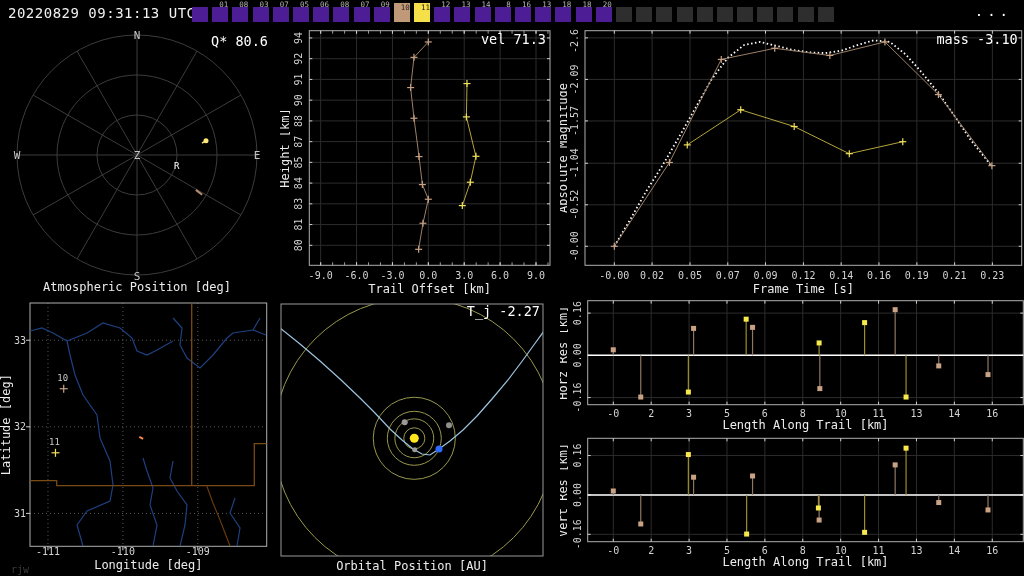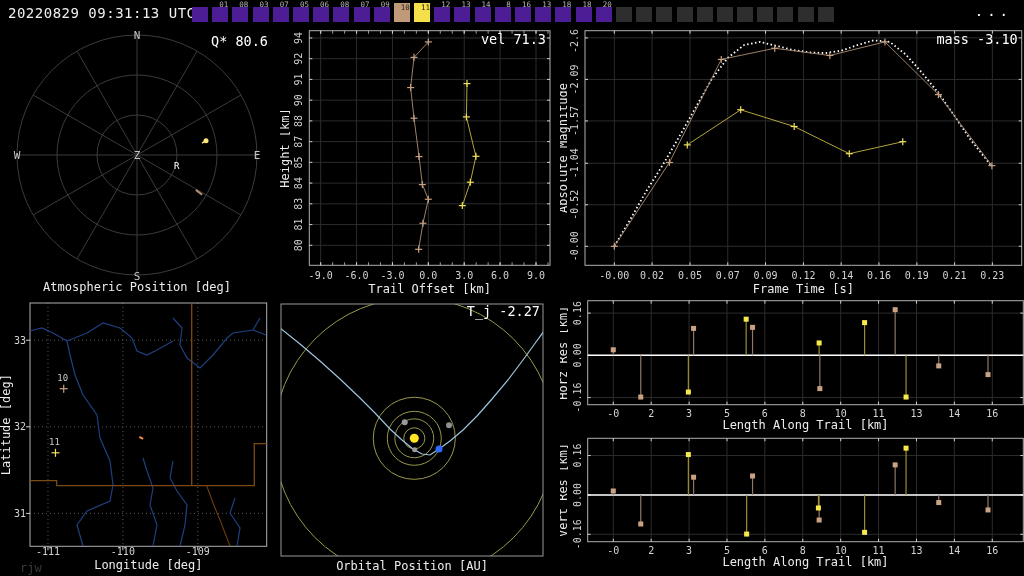--- a/index.html
+++ b/index.html
@@ -15,21 +15,21 @@
   .fnum{position:absolute;top:-6px;right:0;font-size:7.5px;line-height:7.5px;color:#b4b4b4;}
   .fbox.tan .fnum,.fbox.active .fnum{top:1px;color:#1d1d1d;}
   .dots{position:absolute;right:12px;top:3px;color:#fff;font-size:14px;letter-spacing:4px;}
   svg{position:absolute;display:block;}
   #p-polar{left:0;top:28px;}
   #p-trail{left:280px;top:28px;}
   #p-mag{left:560px;top:28px;}
   #p-map{left:0;top:298px;}
   #p-orbit{left:280px;top:298px;}
   #p-res{left:560px;top:298px;}
-  .watermark{position:absolute;left:20px;bottom:1px;font-size:12px;color:#3a3a3a;}
+  .watermark{position:absolute;left:11px;bottom:1px;font-size:10px;color:#3a3a3a;}
 </style>
 </head>
 <body>
 
 <div class="screen">
   <header>
     <span class="time">20220829 09:31:13 UTC</span>
     <div class="frame-strip" id="frameStrip">
         <div class="fbox">
           <span class="fnum"></span>

